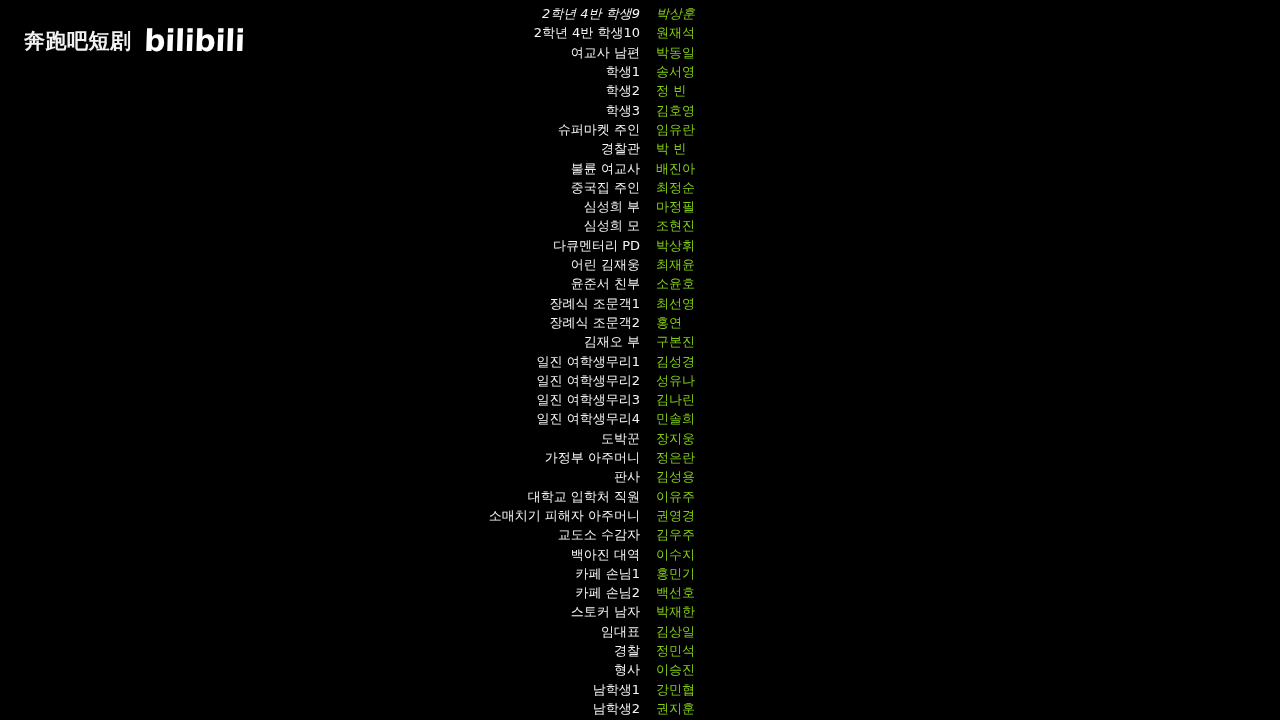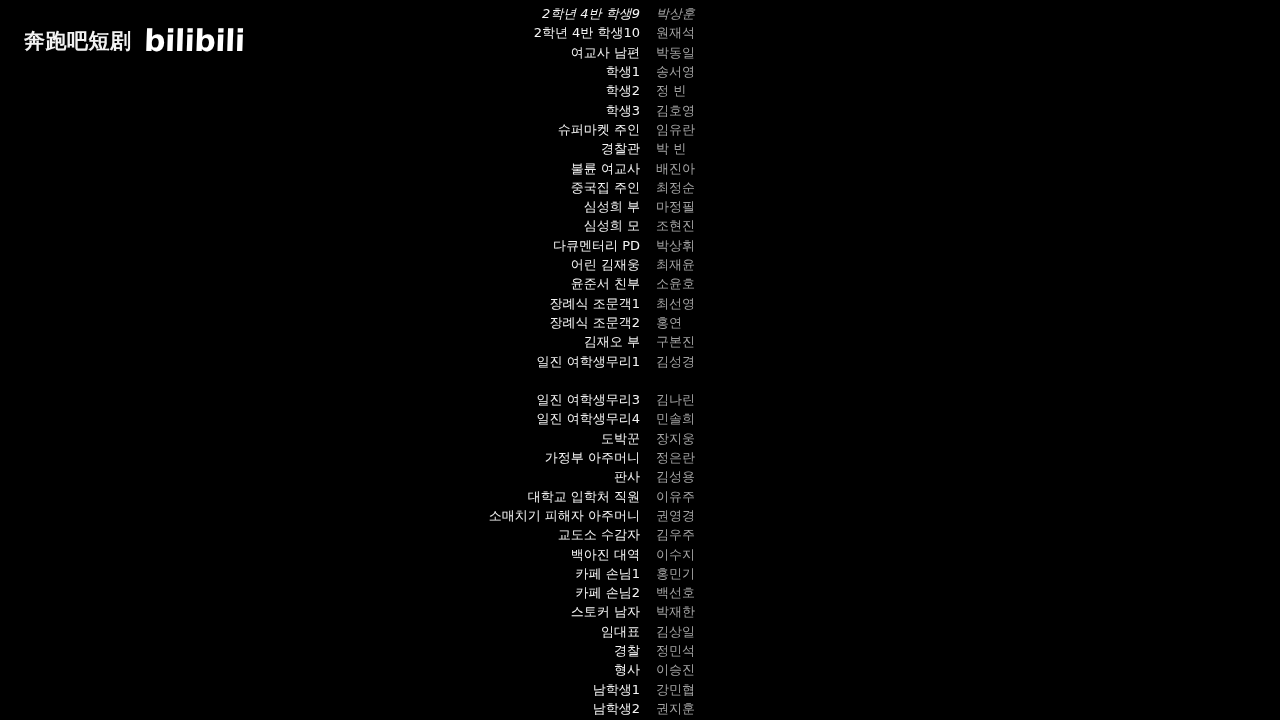--- a/index.html
+++ b/index.html
@@ -74,21 +74,21 @@
     text-align: right;
     padding-right: 0;
     color: #f5f5f5;
     font-family: "DejaVu Sans", "Liberation Sans", sans-serif;
   }
   .credit-name {
     position: absolute;
     left: 656px;
     width: 220px;
     text-align: left;
-    color: #a3a3a3;
+    color: #84cc16;
     font-family: "DejaVu Sans", "Liberation Sans", sans-serif;
   }
 </style>
 </head>
 <body>
 
 <div id="stage">
 
   <div id="watermark">
     <span class="wm-text">奔跑吧短剧</span>
@@ -165,20 +165,24 @@
         <span class="credit-name">홍연</span>
       </div>
       <div class="credit-row" style="position: absolute; left: 0px; top: 332.6px; width: 1280px;">
         <span class="credit-role">김재오 부</span>
         <span class="credit-name">구본진</span>
       </div>
       <div class="credit-row" style="position: absolute; left: 0px; top: 351.9px; width: 1280px;">
         <span class="credit-role">일진 여학생무리1</span>
         <span class="credit-name">김성경</span>
       </div>
+      <div class="credit-row" style="position: absolute; left: 0px; top: 371.2px; width: 1280px;">
+        <span class="credit-role">일진 여학생무리2</span>
+        <span class="credit-name">성유나</span>
+      </div>
       <div class="credit-row" style="position: absolute; left: 0px; top: 390.5px; width: 1280px;">
         <span class="credit-role">일진 여학생무리3</span>
         <span class="credit-name">김나린</span>
       </div>
       <div class="credit-row" style="position: absolute; left: 0px; top: 409.8px; width: 1280px;">
         <span class="credit-role">일진 여학생무리4</span>
         <span class="credit-name">민솔희</span>
       </div>
       <div class="credit-row" style="position: absolute; left: 0px; top: 429.1px; width: 1280px;">
         <span class="credit-role">도박꾼</span>

